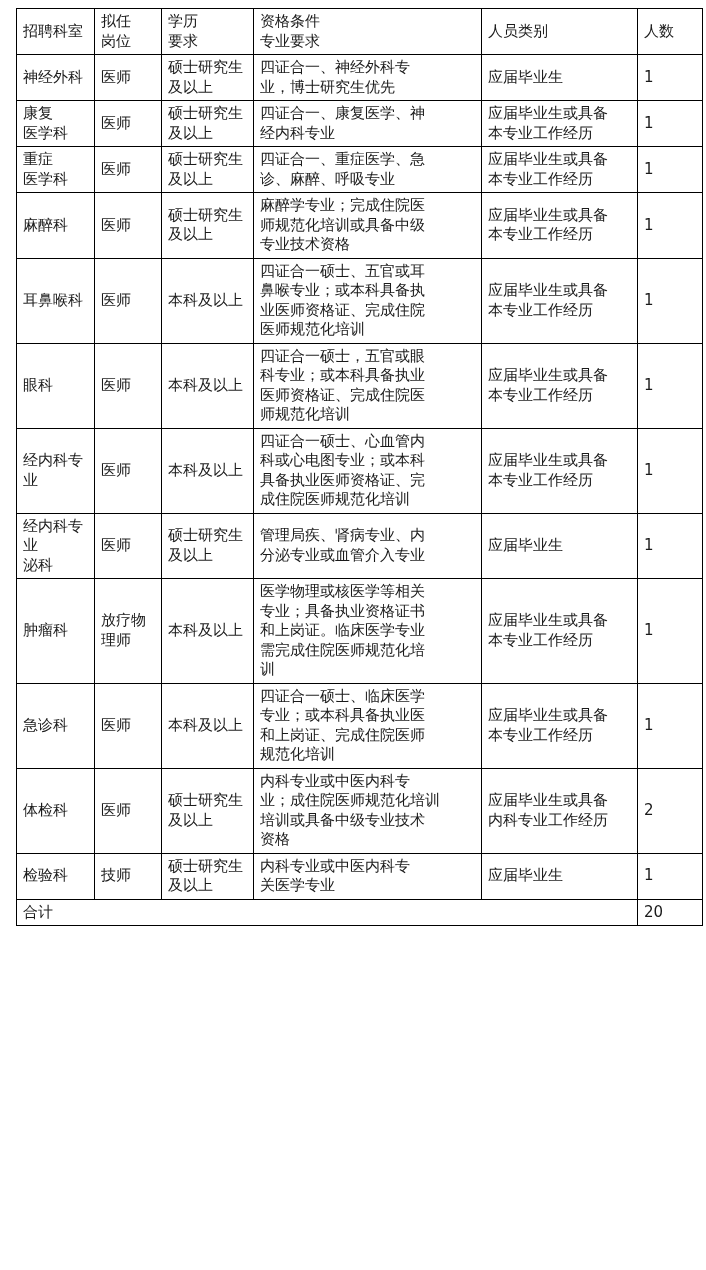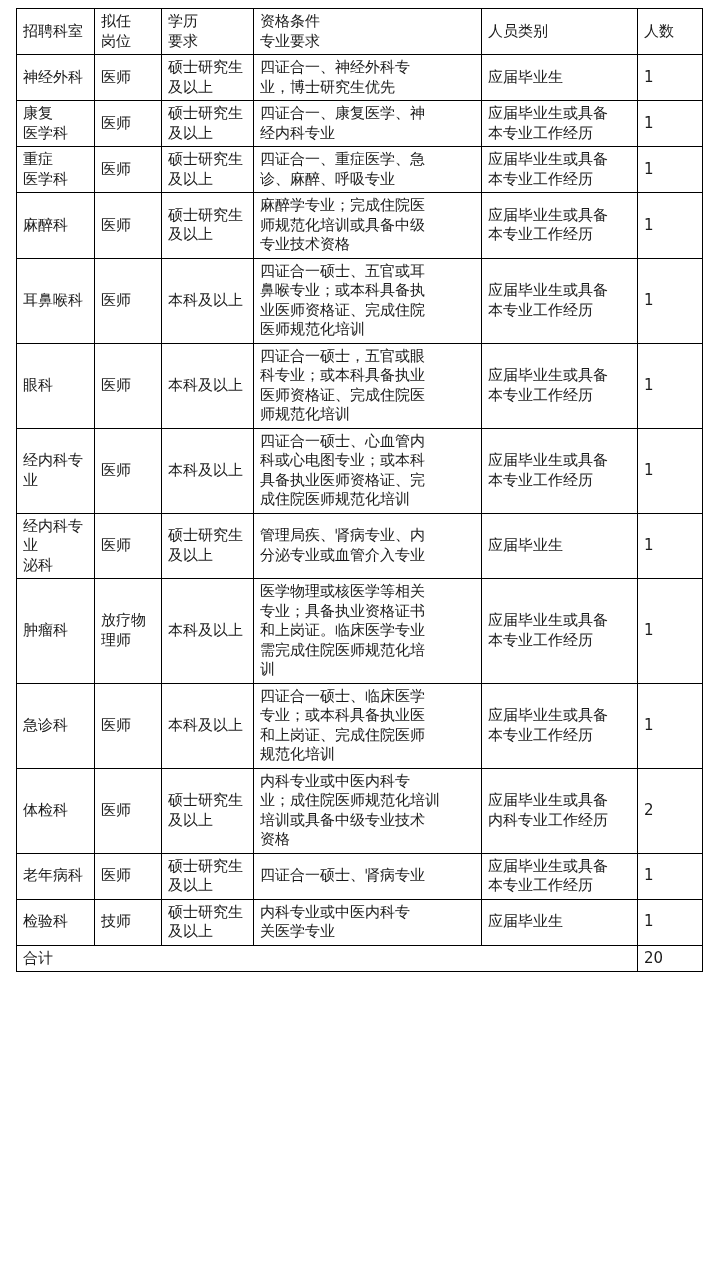--- a/index.html
+++ b/index.html
@@ -195,30 +195,20 @@
 及以上</td>
           <td>内科专业或中医内科专
 业；成住院医师规范化培训
 培训或具备中级专业技术
 资格</td>
           <td>应届毕业生或具备
 内科专业工作经历</td>
           <td>2</td>
         </tr>
         <tr>
-          <td>老年病科</td>
-          <td>医师</td>
-          <td>硕士研究生
-及以上</td>
-          <td>四证合一硕士、肾病专业</td>
-          <td>应届毕业生或具备
-本专业工作经历</td>
-          <td>1</td>
-        </tr>
-        <tr>
           <td>检验科</td>
           <td>技师</td>
           <td>硕士研究生
 及以上</td>
           <td>内科专业或中医内科专
 关医学专业</td>
           <td>应届毕业生</td>
           <td>1</td>
         </tr>
       </tbody>

